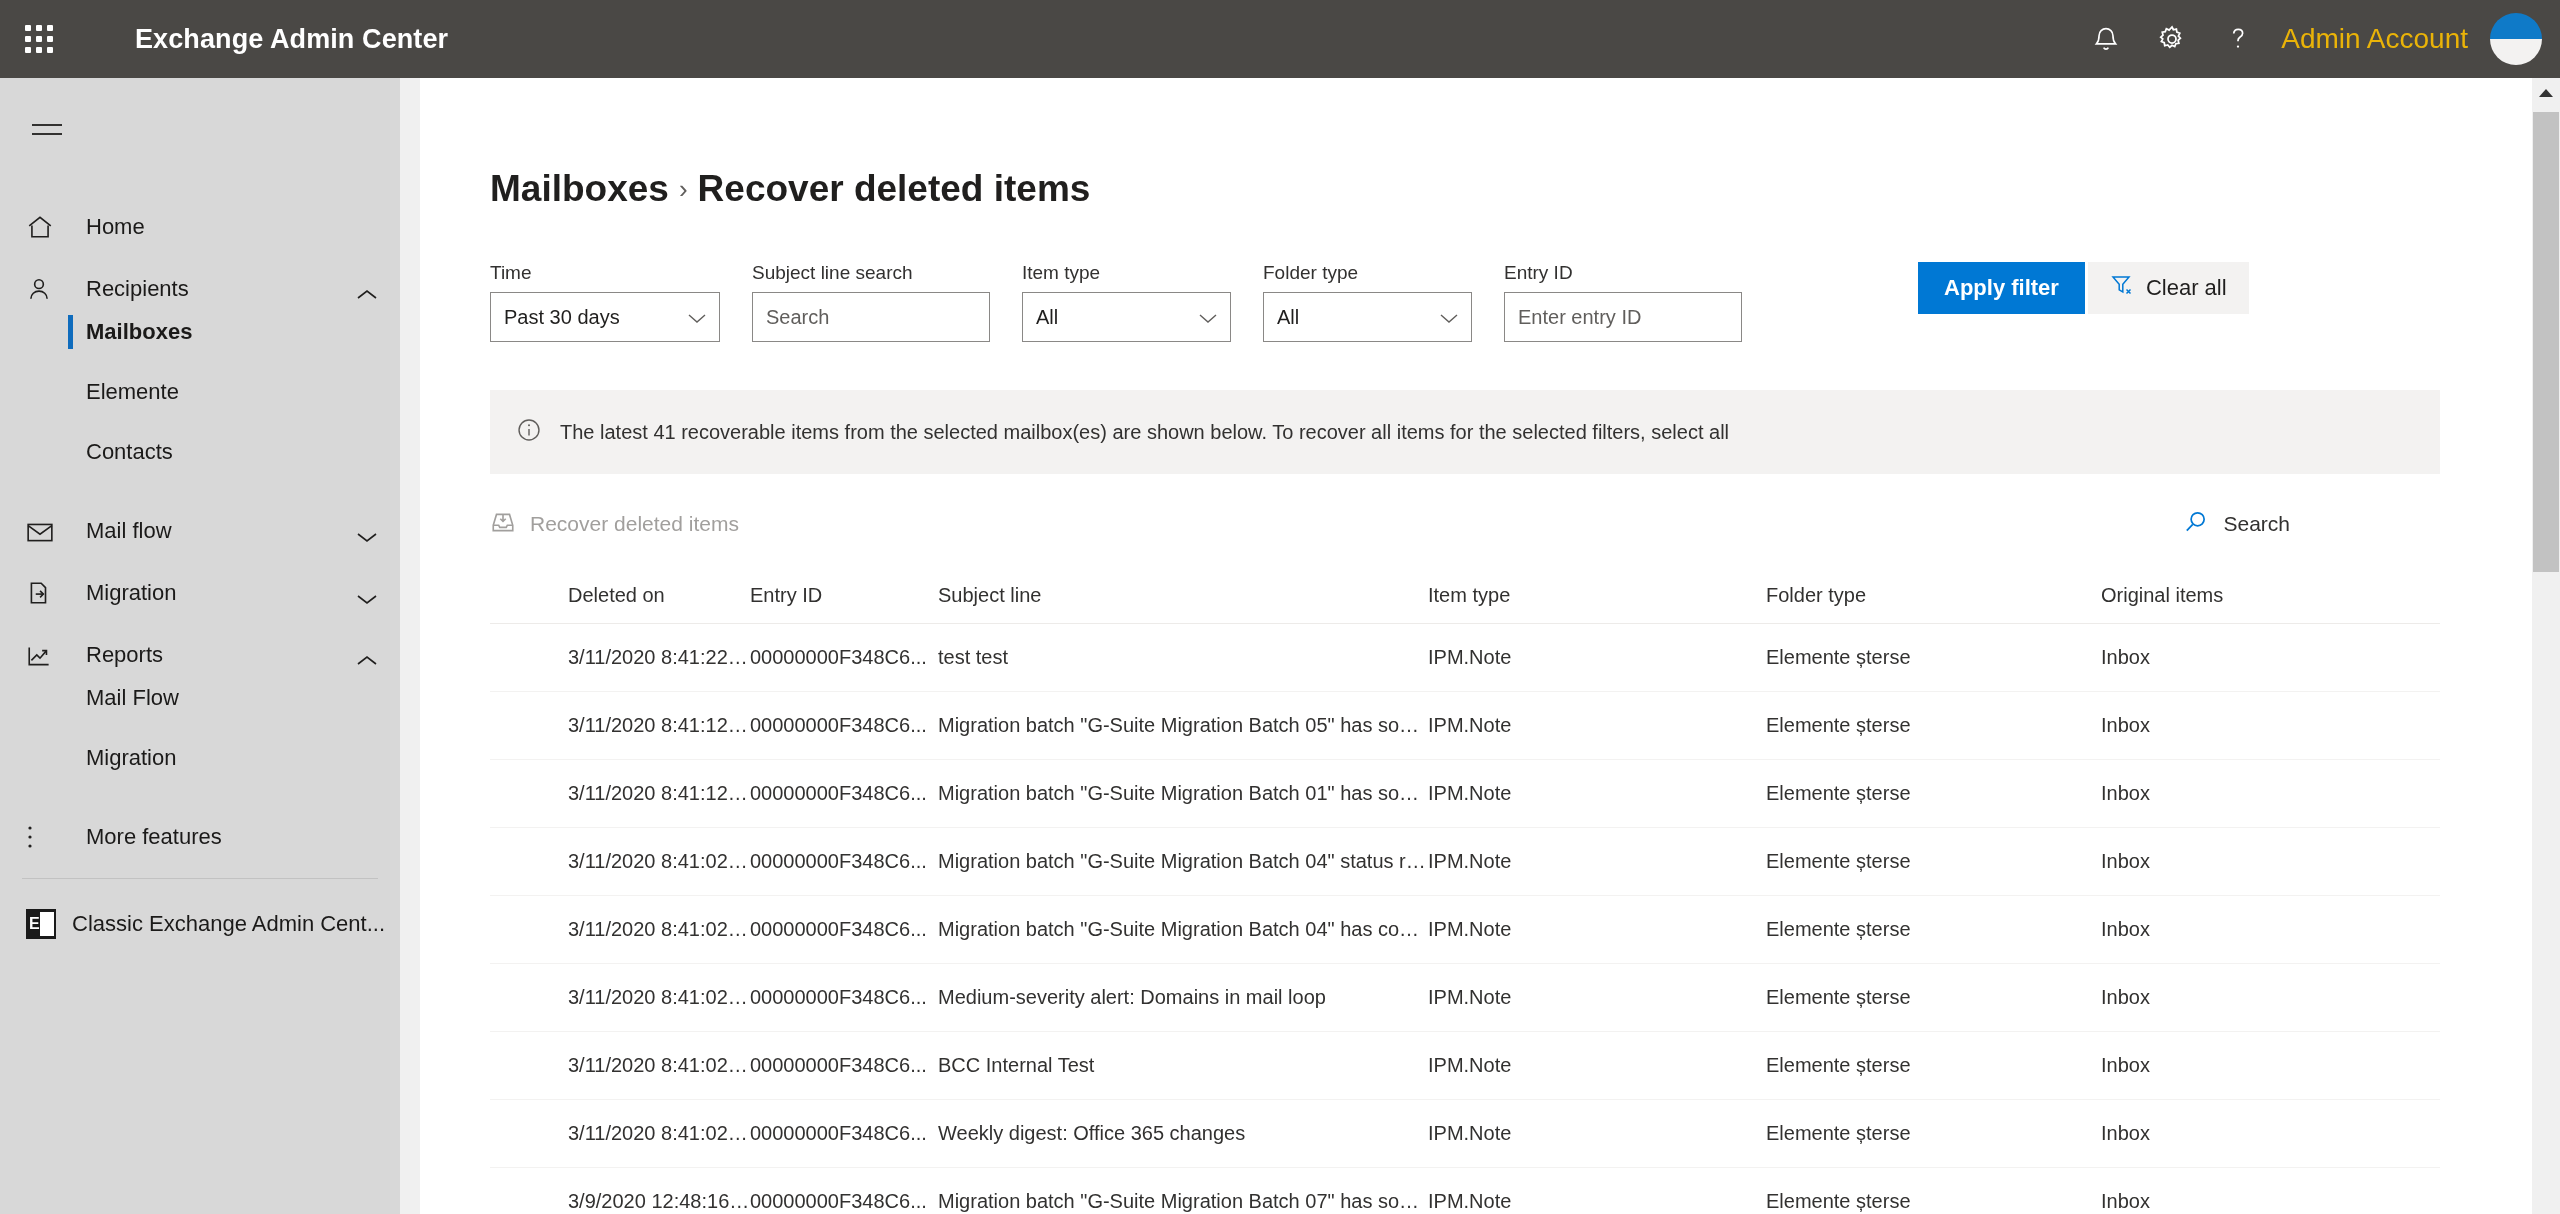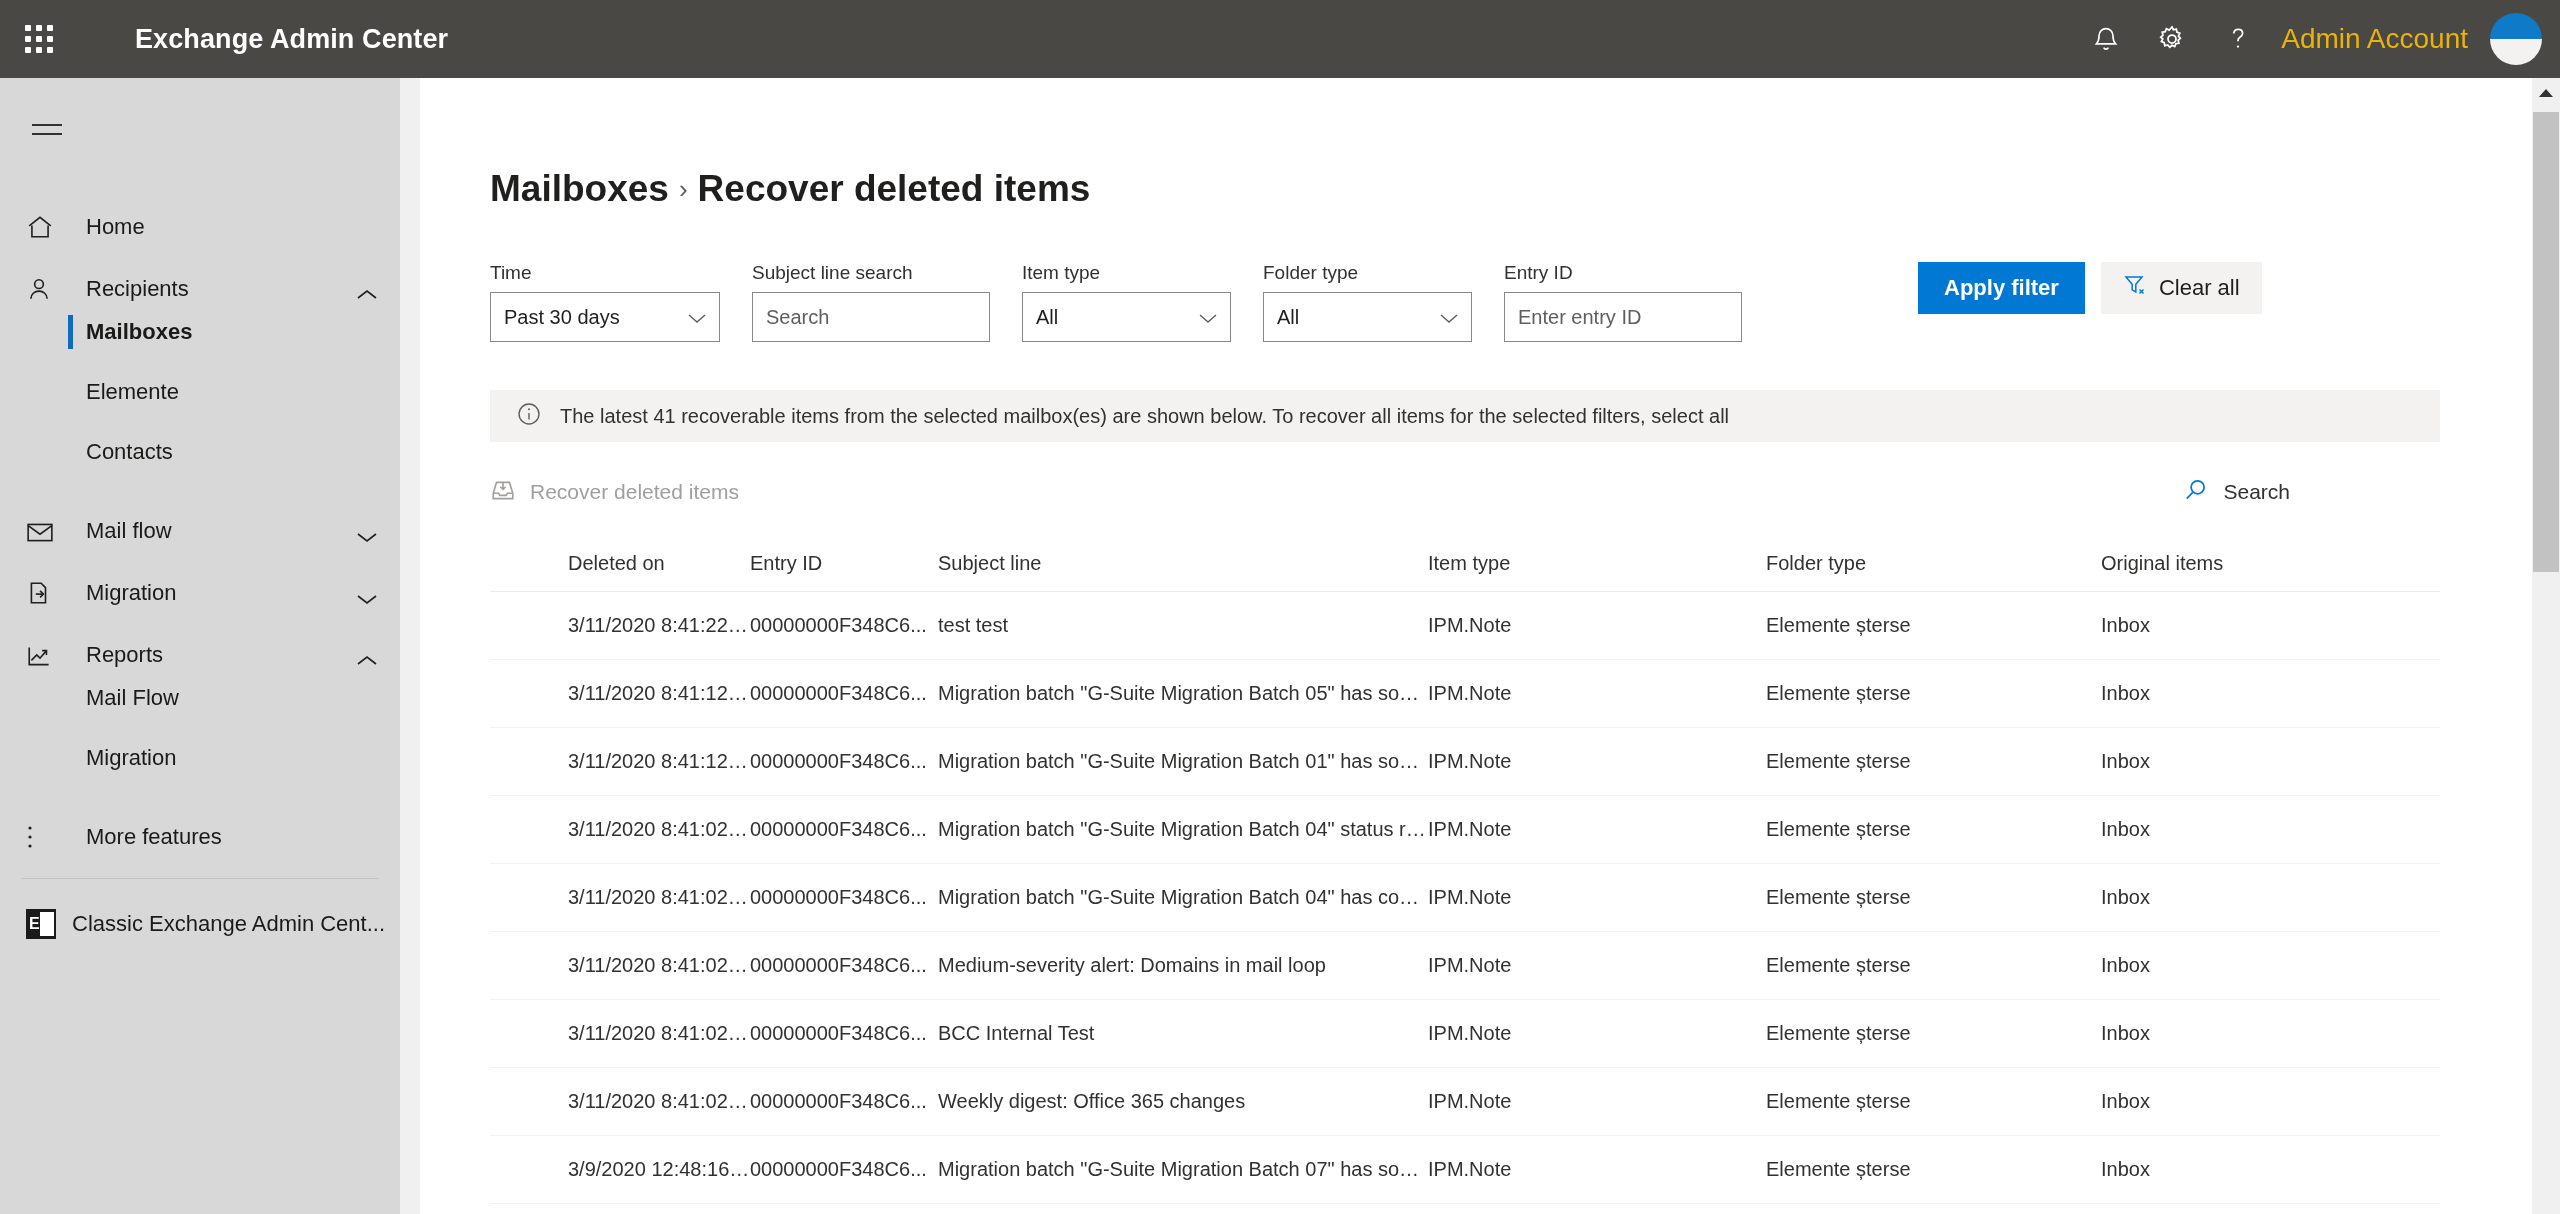--- a/index.html
+++ b/index.html
@@ -155,30 +155,30 @@
     display:flex; align-items:center; margin-left: 144px;
   }
   .btn-apply {
     height: 52px; background:#0078d4; color:#fff; border:none;
     font-size: 22px; font-weight:600; padding: 12px 26px; cursor:pointer;
     font-family: "Liberation Sans", sans-serif;
     white-space: nowrap;
   }
   .btn-clear {
     height: 52px; background:#f3f2f1; color:#201f1e; border:none;
-    font-size: 22px; padding: 0 22px; cursor:pointer; margin-left: 16px;
+    font-size: 22px; padding: 0 22px; cursor:pointer; margin-left: 3px;
     display:flex; align-items:center; gap: 12px;
     font-family: "Liberation Sans", sans-serif;
     white-space: nowrap;
   }
   
   .infobar {
     margin: 48px 70px 0 70px;
     background: #f3f2f1;
-    height: 52px;
+    height: 84px;
     display:flex; align-items:center;
     padding-left: 26px;
     font-size: 20px; color:#323130;
   }
   .infobar .txt { margin-left: 18px; white-space: nowrap; }
   
   .cmdbar {
     margin: 24px 70px 0 70px;
     height: 52px;
     display:flex; align-items:center;

